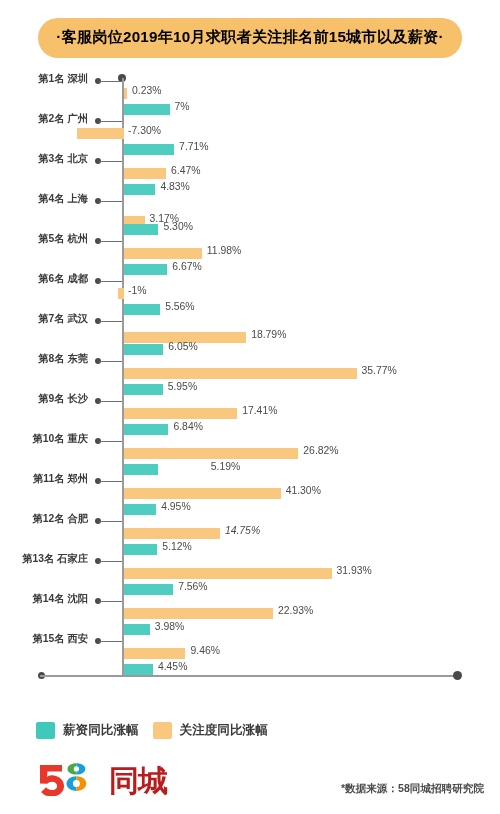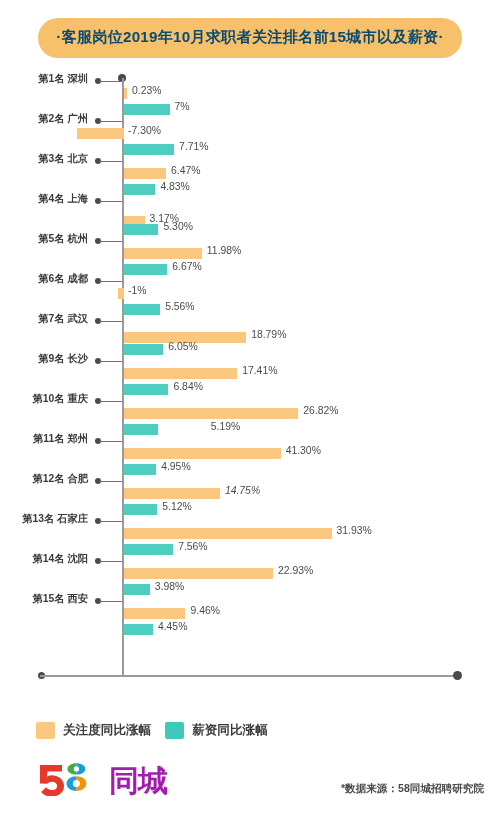--- a/index.html
+++ b/index.html
@@ -8,21 +8,21 @@
     background: #ffffff;
     font-family: "Liberation Sans", "DejaVu Sans", sans-serif;
     overflow: hidden;
   }
   .page { position: relative; width: 500px; height: 814px; background:#fff; }
 
   
   .title-wrap { padding-top: 18px; display:flex; justify-content:center; }
   .title-pill {
     background: #f7c06a;
-    color: #0c4a6e;
+    color: #000000;
     border-radius: 22px;
     padding: 9px 18px 10px;
     font-size: 15.2px;
     font-weight: 700;
     letter-spacing: .2px;
     white-space: nowrap;
   }
 
   
   .chart { position: relative; margin-top: 16px; height: 610px; }
@@ -91,21 +91,21 @@
   .legend-item { display: flex; align-items: center; gap: 8px; }
   .sw { width: 19px; height: 17px; border-radius: 2px; }
   .sw.orange { background: #f9c87e; }
   .sw.teal   { background: #3fc9bb; }
   .legend-text { font-size: 12.6px; font-weight: 700; color: #3a3a3a; white-space: nowrap; }
 
   
   .logo { position: absolute; left: 34px; top: 762px; display:flex; align-items:flex-end; }
   .logo svg { display:block; }
   .logo-cn {
-    font-size: 30px; font-weight: 700; color: #a21caf;
+    font-size: 30px; font-weight: 700; color: #b91c1c;
     line-height: 1; margin-left: 3px; letter-spacing: -1px;
   }
   .source {
     position: absolute; right: 16px; top: 782px;
     font-size: 10.6px; color: #4a4a4a; font-weight: 600; white-space: nowrap;
   }
 </style>
 </head>
 <body>
 
@@ -215,20 +215,35 @@
             <span class="tick-line"></span>
           </div>
           <div class="city-label">第7名 武汉</div>
           <div class="bar-line" style="top: 18px;">
             <div class="bar orange" style="width: 122.135px; left: 124px;"></div>
             <span class="bar-val" style="left: 251.135px;">18.79%</span>
           </div>
           <div class="bar-line" style="top: 30px;">
             <div class="bar teal" style="width: 39.325px; left: 124px;"></div>
             <span class="bar-val" style="left: 168.325px;">6.05%</span>
+          </div>
+        </div>
+        <div class="row">
+          <div class="tick">
+            <span class="tick-dot"></span>
+            <span class="tick-line"></span>
+          </div>
+          <div class="city-label">第8名 东莞</div>
+          <div class="bar-line" style="top: 14px;">
+            <div class="bar orange" style="width: 232.505px; left: 124px;"></div>
+            <span class="bar-val" style="left: 361.505px;">35.77%</span>
+          </div>
+          <div class="bar-line" style="top: 30px;">
+            <div class="bar teal" style="width: 38.675px; left: 124px;"></div>
+            <span class="bar-val" style="left: 167.675px;">5.95%</span>
           </div>
         </div>
         <div class="row">
           <div class="tick">
             <span class="tick-dot"></span>
             <span class="tick-line"></span>
           </div>
           <div class="city-label">第9名 长沙</div>
           <div class="bar-line" style="top: 14px;">
             <div class="bar orange" style="width: 113.165px; left: 124px;"></div>
@@ -330,26 +345,26 @@
           </div>
         </div>
       </div>
     <div class="baseline-dot-l"></div>
     <div class="baseline"></div>
     <div class="baseline-dot-r"></div>
   </div>
 
   <div class="legend">
     <div class="legend-item">
+      <span class="sw teal"></span>
+      <span class="legend-text">薪资同比涨幅</span>
+    </div>
+    <div class="legend-item">
       <span class="sw orange"></span>
       <span class="legend-text">关注度同比涨幅</span>
-    </div>
-    <div class="legend-item">
-      <span class="sw teal"></span>
-      <span class="legend-text">薪资同比涨幅</span>
     </div>
   </div>
 
   <div class="logo">
     <svg width="72" height="34" viewBox="0 0 72 34">
       <path d="M6 3 h22 v6.5 H13.5 l-0.6 5.2 c2.2-1.2 4.6-1.6 6.9-1.3 c6 .7 10.2 5.2 10.2 10.6 c0 6.1-5.2 10.6-12 10.6 c-4.6 0-8.6-1.8-10.9-4.7 l5-4.6 c1.4 1.8 3.4 2.8 5.8 2.8 c3 0 5.2-1.8 5.2-4.2 c0-2.4-2.1-4.1-5.1-4.1 c-1.9 0-3.6 .7-4.8 2 L6 21.6 Z" fill="#e8382b"></path>
       <path d="M48 13.8 c2.9-1.6 4.6-4.1 4.6-7 C52.6 2.6 48.1 0 42.4 0 c-5.7 0-10.2 2.6-10.2 6.8 c0 2.9 1.7 5.4 4.6 7 c-3.5 1.7-5.6 4.6-5.6 8 c0 5.1 5 8.7 11.2 8.7 c6.2 0 11.2-3.6 11.2-8.7 c0-3.4-2.1-6.3-5.6-8 Z" fill="#ffffff"></path>
       <path d="M42.4 1.3 c-5 0-8.9 2.3-8.9 5.6 c0 3.3 3.9 5.6 8.9 5.6 Z" fill="#49a942"></path>
       <path d="M42.4 1.3 c5 0 8.9 2.3 8.9 5.6 c0 3.3-3.9 5.6-8.9 5.6 Z" fill="#1a9ed9"></path>
       <path d="M42.4 14.2 c-5.6 0-9.9 3.1-9.9 7.4 c0 4.3 4.3 7.4 9.9 7.4 Z" fill="#1a9ed9"></path>

